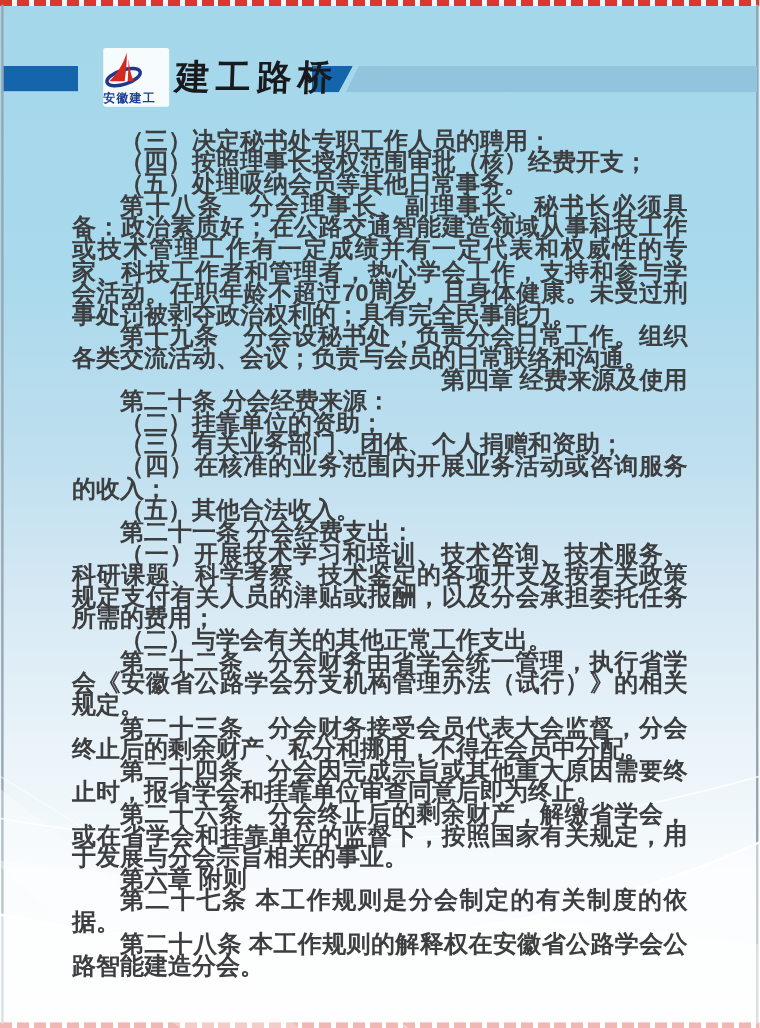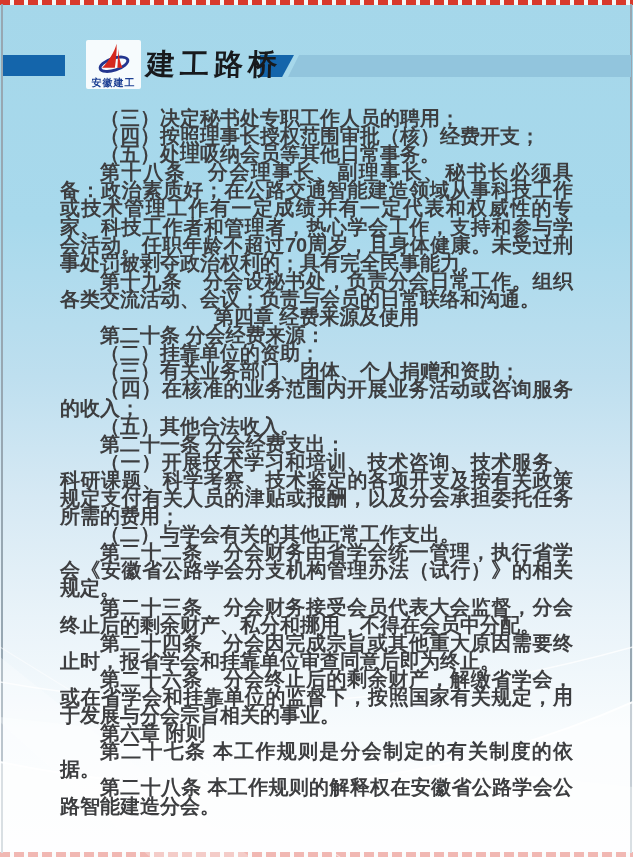--- a/index.html
+++ b/index.html
@@ -24,36 +24,36 @@
 
   
   .bar-left{position:absolute;left:3px;top:55px;width:62px;height:21px;background:#1465ab;}
   .trap-dark{position:absolute;left:260px;top:55px;width:34px;height:22px;background:#1465ab;
     clip-path:polygon(0 0,100% 0,65% 100%,0 100%);}
   .bar-light{position:absolute;left:288px;top:55px;width:343px;height:22px;background:#92c5dd;
     clip-path:polygon(11px 0,100% 0,100% 100%,0 100%);}
 
   .logo-plate{position:absolute;left:86px;top:40px;width:55px;height:49px;
     background:rgba(255,255,255,.9);border-radius:2px;
-    display:flex;flex-direction:column;align-items:center;justify-content:flex-end;}
+    display:flex;flex-direction:column;align-items:flex-start;justify-content:flex-end;}
   .logo-mark{width:34px;height:34px;display:block;margin-bottom:-1px;}
   .logo-caption{font-size:10px;font-weight:bold;color:#1c3f93;letter-spacing:1px;
     line-height:13px;white-space:nowrap;}
 
   .brand{position:absolute;left:146px;top:45px;height:40px;
     font-family:"DejaVu Serif", serif;font-weight:bold;
     font-size:29px;letter-spacing:5px;color:#181a1d;
     transform:skewX(-2deg);white-space:nowrap;}
 
   
   .doc{position:absolute;left:60px;top:109px;width:513px;
     font-size:20px;line-height:18.1px;font-weight:bold;
     color:#3d3e40;text-align:justify;}
   .doc p{margin:0;text-indent:2em;}
-  .doc p.center{text-align:center;text-indent:0;}
+  .doc p.center{text-align:right;text-indent:0;}
 
   
   .waves{position:absolute;left:0;bottom:0;width:633px;height:270px;pointer-events:none;}
 </style>
 </head>
 <body>
 
 <div class="page">
 
   <div class="crop top"></div>

